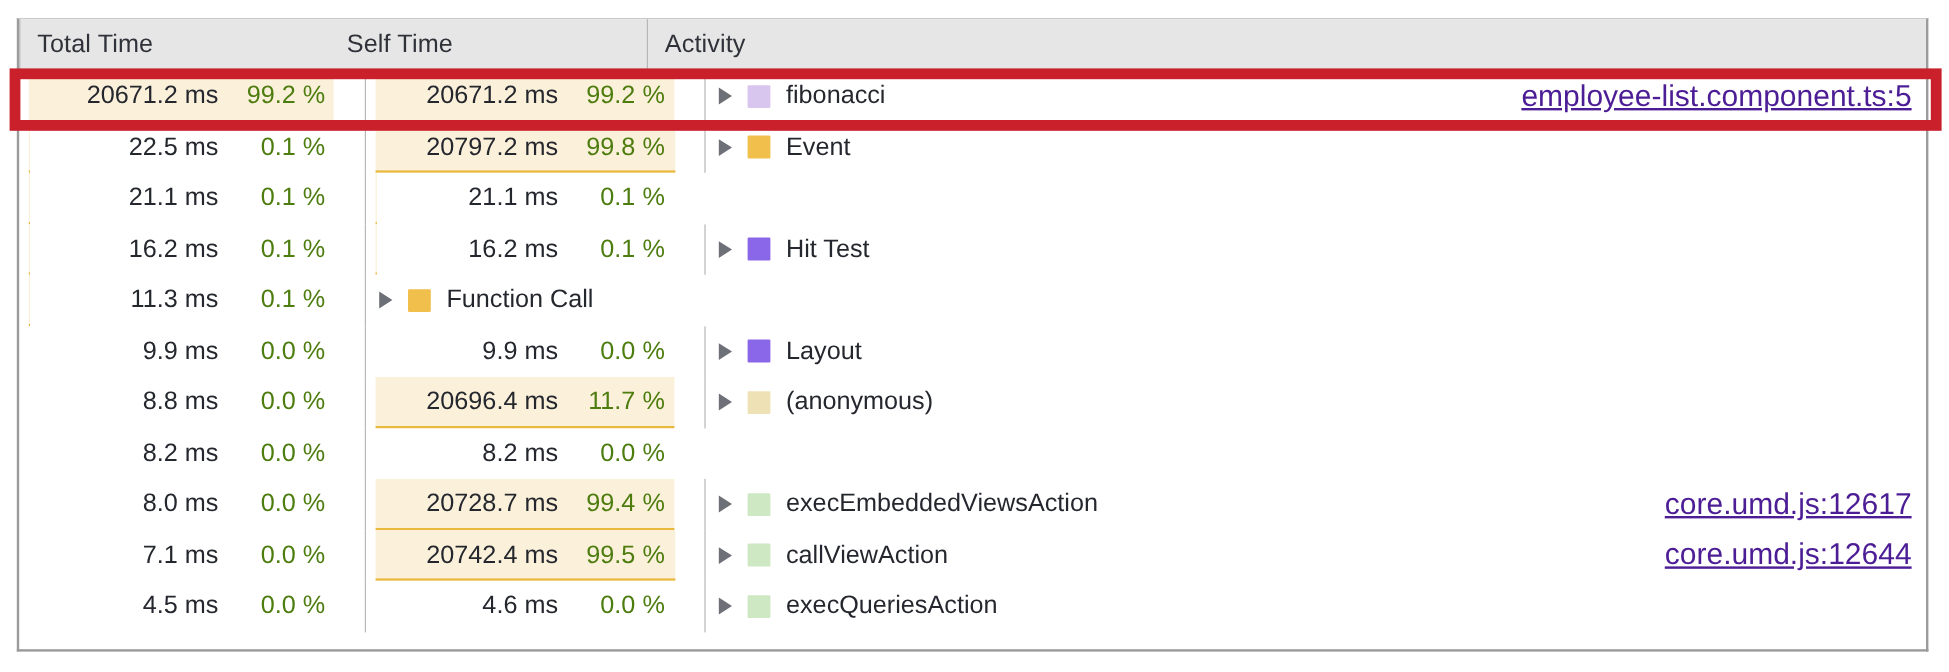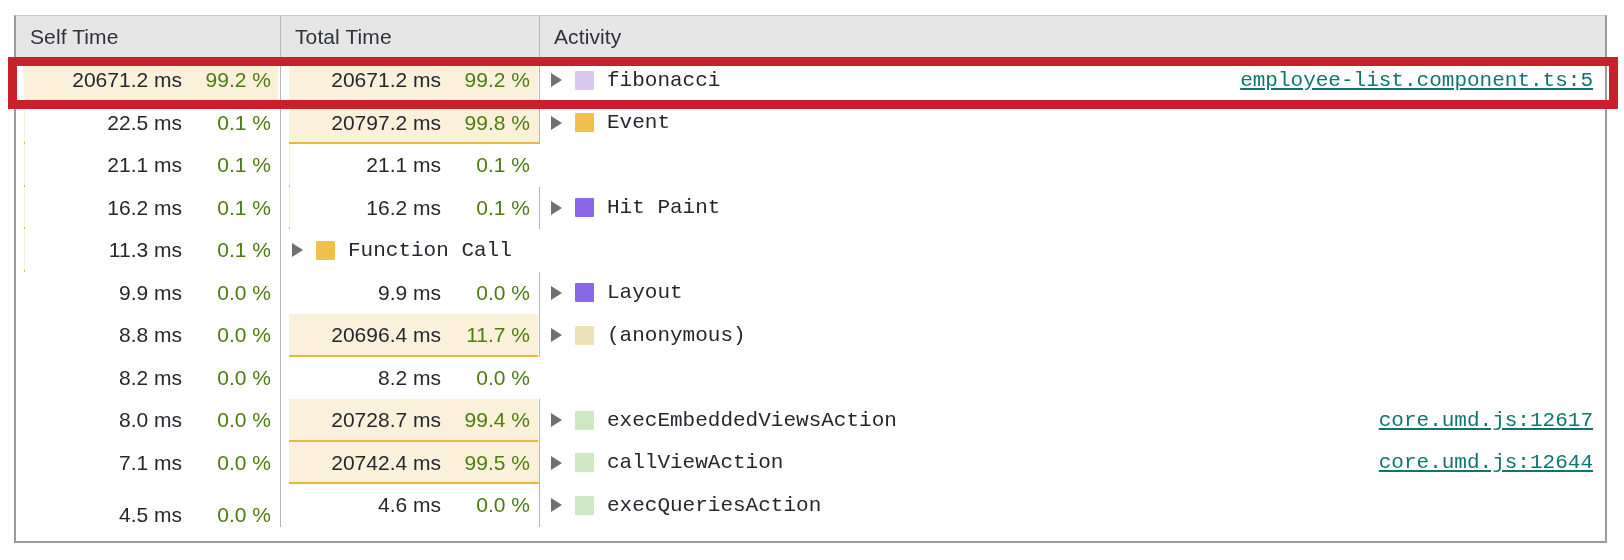--- a/index.html
+++ b/index.html
@@ -61,20 +61,21 @@
 
   
   .rows {
     position: relative;
   }
   .row {
     display: flex;
     height: 42.5px;
     box-sizing: border-box;
     position: relative;
+    gap: 24px;
   }
 
   
   .num {
     box-sizing: border-box;
     position: relative;
     display: flex;
     align-items: center;
     justify-content: flex-end;
     font-size: 21px;
@@ -112,21 +113,20 @@
   
   .act {
     box-sizing: border-box;
     border-left: 1px solid #b7b7b7;
     flex: 1 1 auto;
     display: flex;
     align-items: center;
     padding-left: 11px;
     padding-right: 12px;
     overflow: hidden;
-    font-family: Liberation Mono, monospace;
   }
   .tri {
     width: 0; height: 0;
     border-left: 11px solid #6e7078;
     border-top: 7px solid transparent;
     border-bottom: 7px solid transparent;
     margin-right: 13px;
     flex: 0 0 auto;
   }
   .swatch {
@@ -136,22 +136,22 @@
     border-radius: 1px;
   }
   .aname {
     font-size: 21px;
     color: #25272e;
     white-space: nowrap;
     flex: 0 0 auto;
   }
   .spacer { flex: 1 1 auto; }
   .srclink {
-    font-size: 21px;
-    color: #0f766e;
+    font-size: 25px;
+    color: #4c1d95;
     text-decoration: underline;
     white-space: nowrap;
     flex: 0 0 auto;
     cursor: pointer;
   }
 
   
   .redbox {
     position: absolute;
     left: 8px;
@@ -165,25 +165,25 @@
   }
 </style>
 </head>
 <body>
 
 <div id="app">
 
   <div class="grid">
 
     <div class="head">
+      <div class="hcell c-total sep">
+        <span>Total Time</span>
+      </div>
       <div class="hcell c-self">
         <span>Self Time</span>
-      </div>
-      <div class="hcell c-total sep">
-        <span>Total Time</span>
       </div>
       <div class="hcell c-act sep">
         <span>Activity</span>
       </div>
     </div>
 
     <div class="rows" id="rows">
         <div class="row">
           <div class="num" style="width: 264px;">
             <div class="bar" style="left: 8px; width: 253.952px;"></div>
@@ -256,21 +256,21 @@
           <div class="num sep" style="width: 259px;">
             <div class="bar" style="left: 8px; width: 0.251px;"></div>
             <div class="vals">
               <span class="ms">16.2 ms</span>
               <span class="pct">0.1 %</span>
             </div>
           </div>
           <div class="act">
             <span class="tri"></span>
             <span class="swatch" style="background: rgb(138, 103, 232);"></span>
-            <span class="aname">Hit Paint</span>
+            <span class="aname">Hit Test</span>
             <span class="spacer"></span>
           </div>
         </div>
         <div class="row">
           <div class="num" style="width: 264px;">
             <div class="bar" style="left: 8px; width: 0.256px;"></div>
             <div class="vals">
               <span class="ms">11.3 ms</span>
               <span class="pct">0.1 %</span>
             </div>
@@ -375,21 +375,21 @@
           </div>
           <div class="act">
             <span class="tri"></span>
             <span class="swatch" style="background: rgb(205, 232, 194);"></span>
             <span class="aname">callViewAction</span>
             <span class="spacer"></span>
             <span class="srclink">core.umd.js:12644</span>
           </div>
         </div>
         <div class="row">
-          <div class="num" style="width: 264px; align-items: flex-end;">
+          <div class="num" style="width: 264px;">
             <div class="vals">
               <span class="ms">4.5 ms</span>
               <span class="pct">0.0 %</span>
             </div>
           </div>
           <div class="num sep" style="width: 259px;">
             <div class="vals">
               <span class="ms">4.6 ms</span>
               <span class="pct">0.0 %</span>
             </div>

